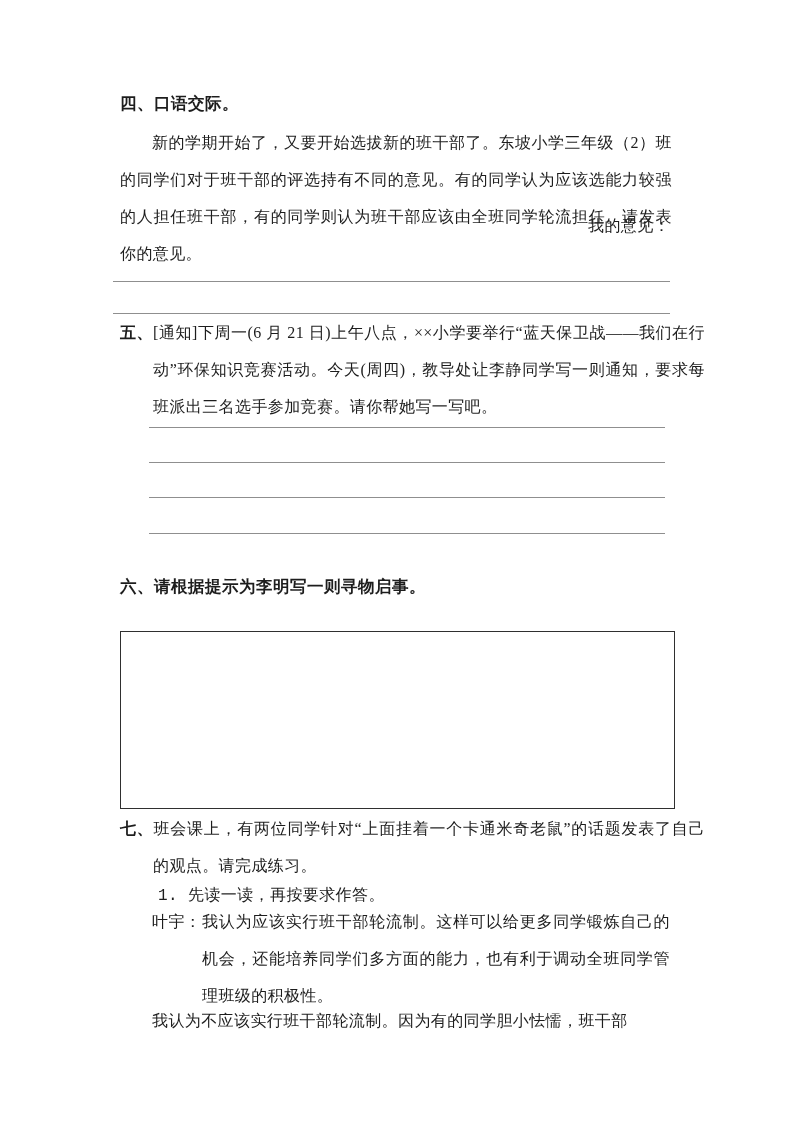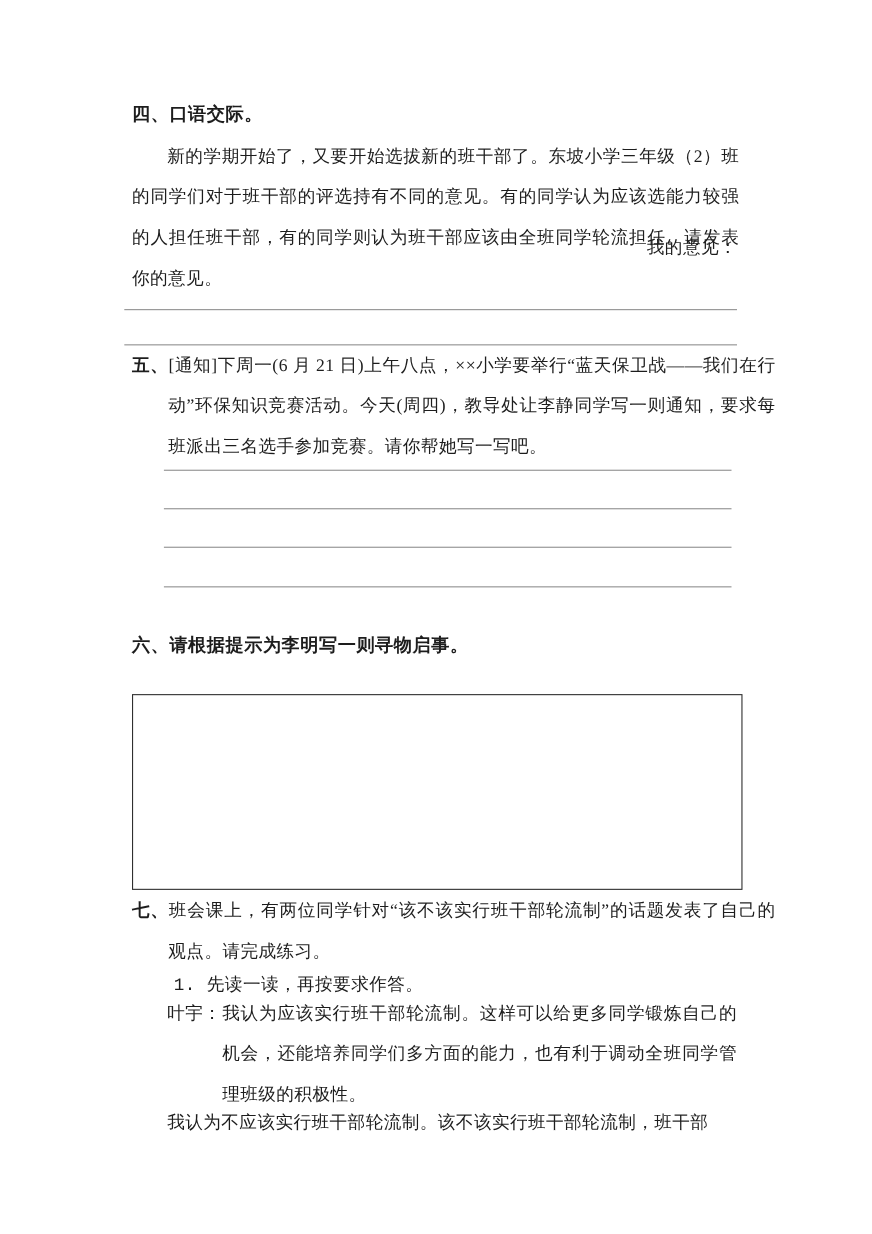--- a/index.html
+++ b/index.html
@@ -55,26 +55,26 @@
   </p>
   <div class="rule" style="left:149px;top:427px;width:516px;"></div>
   <div class="rule" style="left:149px;top:462px;width:516px;"></div>
   <div class="rule" style="left:149px;top:497px;width:516px;"></div>
   <div class="rule" style="left:149px;top:533px;width:516px;"></div>
 
   <h2 class="sec" style="left:120px;top:538px;margin-top:37px;">六、请根据提示为李明写一则寻物启事。</h2>
   <div class="answer-box" style="left:120px;top:631px;width:553px;height:176px;"></div>
 
   <p class="para hang" style="left:120px;top:810px;width:552px;">
-    <span class="secnum">七、</span><span>班会课上，有两位同学针对“该不该实行班干部轮流制”的话题发表了自己的观点。请完成练习。</span>
+    <span class="secnum">七、</span><span>班会课上，有两位同学针对“上面挂着一个卡通米奇老鼠”的话题发表了自己的观点。请完成练习。</span>
   </p>
   <div class="item" style="left:158px;top:878px;font-family:Liberation Mono, monospace;">1. 先读一读，再按要求作答。</div>
 
   <div class="speaker" style="left:152px;top:903px;width:518px;">
     <span class="spk-name">叶宇：</span>
     <span class="spk-text">我认为应该实行班干部轮流制。这样可以给更多同学锻炼自己的机会，还能培养同学们多方面的能力，也有利于调动全班同学管理班级的积极性。</span>
   </div>
 
   <div class="speaker" style="left:152px;top:1002px;width:518px;">
-    <span class="spk-text">我认为不应该实行班干部轮流制。该不该实行班干部轮流制，班干部</span>
+    <span class="spk-text">我认为不应该实行班干部轮流制。因为有的同学胆小怯懦，班干部</span>
   </div>
 
 </div>
 
 </body></html>

